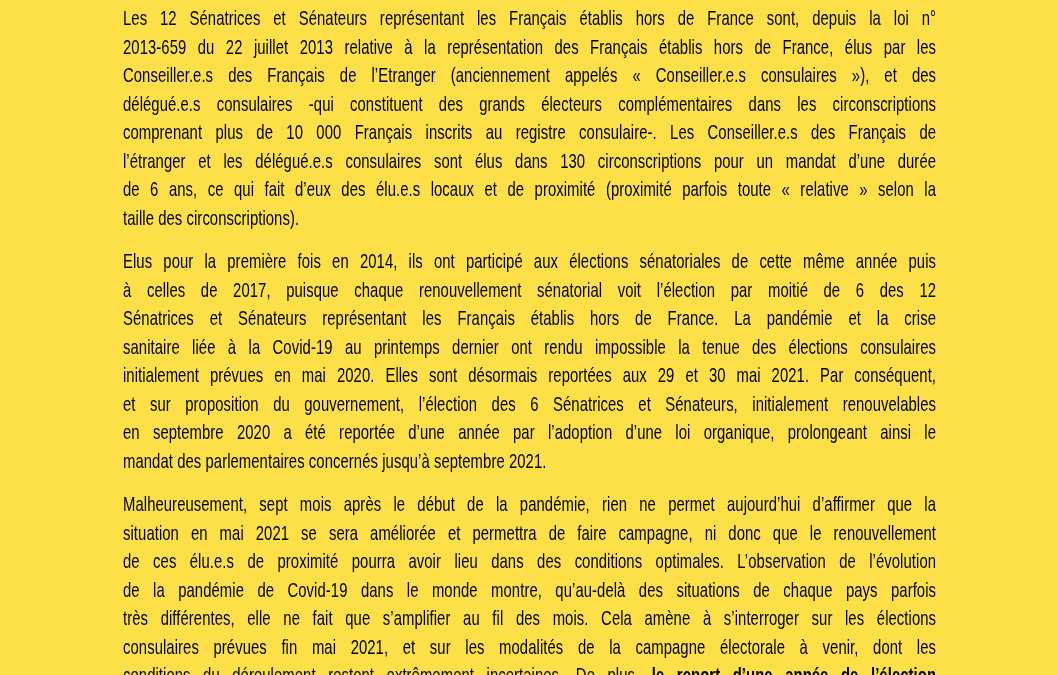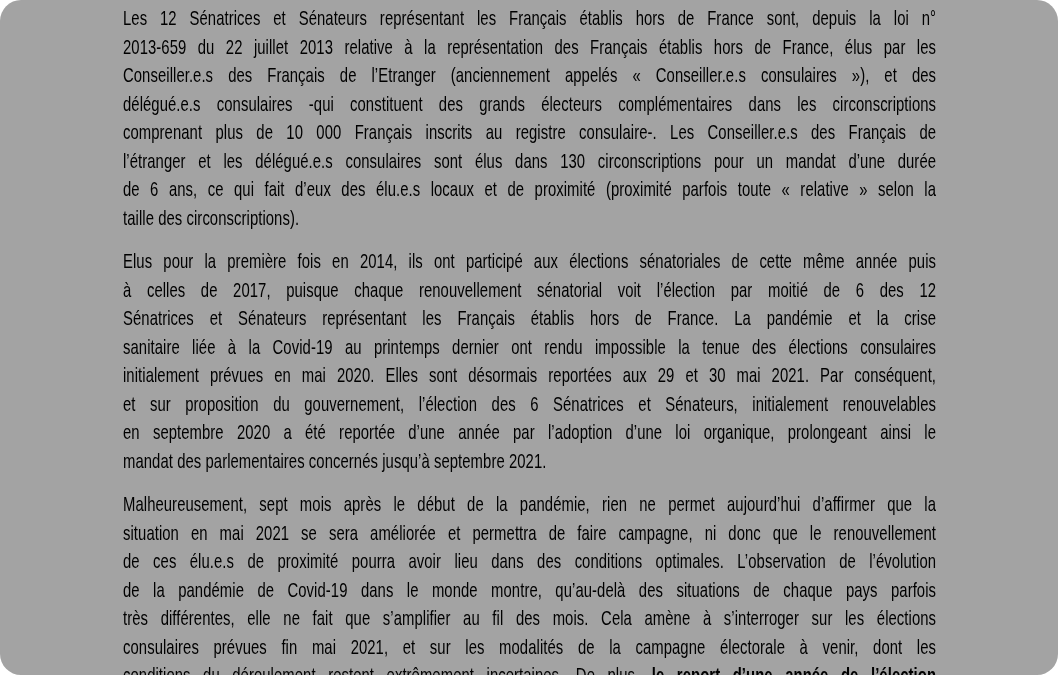--- a/index.html
+++ b/index.html
@@ -4,23 +4,22 @@
 <style>
   html, body {
     margin: 0;
     padding: 0;
     background: #ffffff;
   }
   .page {
     position: relative;
     width: 1058px;
     height: 675px;
-    background: #a3a3a3;
+    background: #fde047;
     overflow: hidden;
-    border-radius: 21px;
   }
   .textblock {
     position: absolute;
     left: 123px;
     top: 4px;
     width: 1150px;              
     transform: scaleX(0.707);   
     transform-origin: 0 0;
     font-family: "Liberation Sans", sans-serif;
     font-size: 21px;

